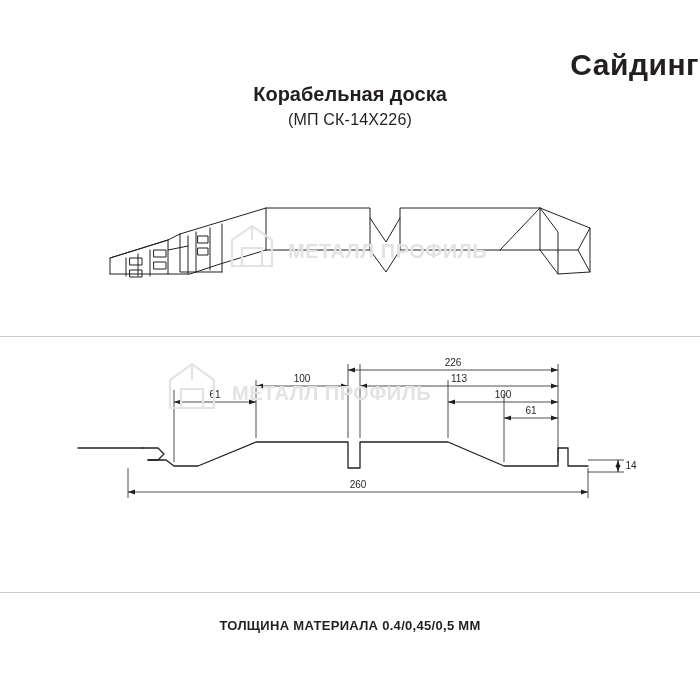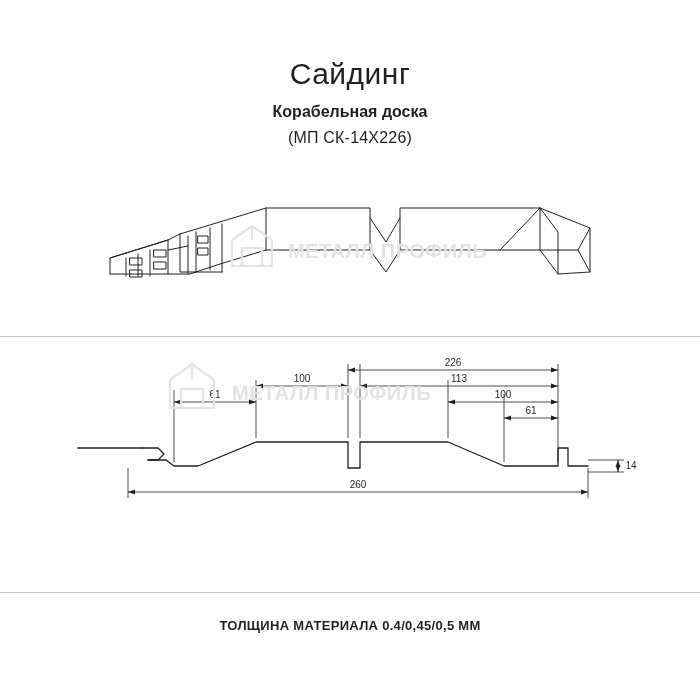--- a/index.html
+++ b/index.html
@@ -24,27 +24,28 @@
   
   .header {
     position: absolute;
     top: 46px;
     left: 0;
     width: 700px;
     text-align: center;
   }
   .title {
     font-size: 30px;
-    font-weight: normal;
+    font-weight: bold;
     letter-spacing: 0.5px;
     line-height: 36px;
-    margin: 10px;
+    margin: 1px;
+    text-align: right;
   }
   .subtitle {
-    font-size: 16px;
+    font-size: 20px;
     font-weight: bold;
     line-height: 20px;
   }
   .code {
     font-size: 16px;
     line-height: 16px;
     margin-top: 8px;
     letter-spacing: 0.2px;
   }
 

